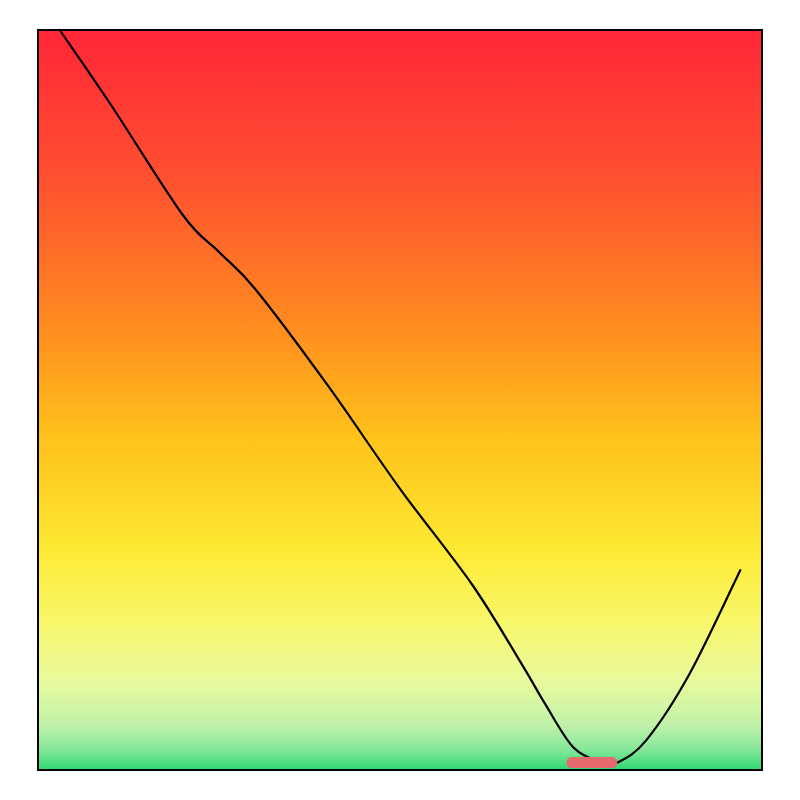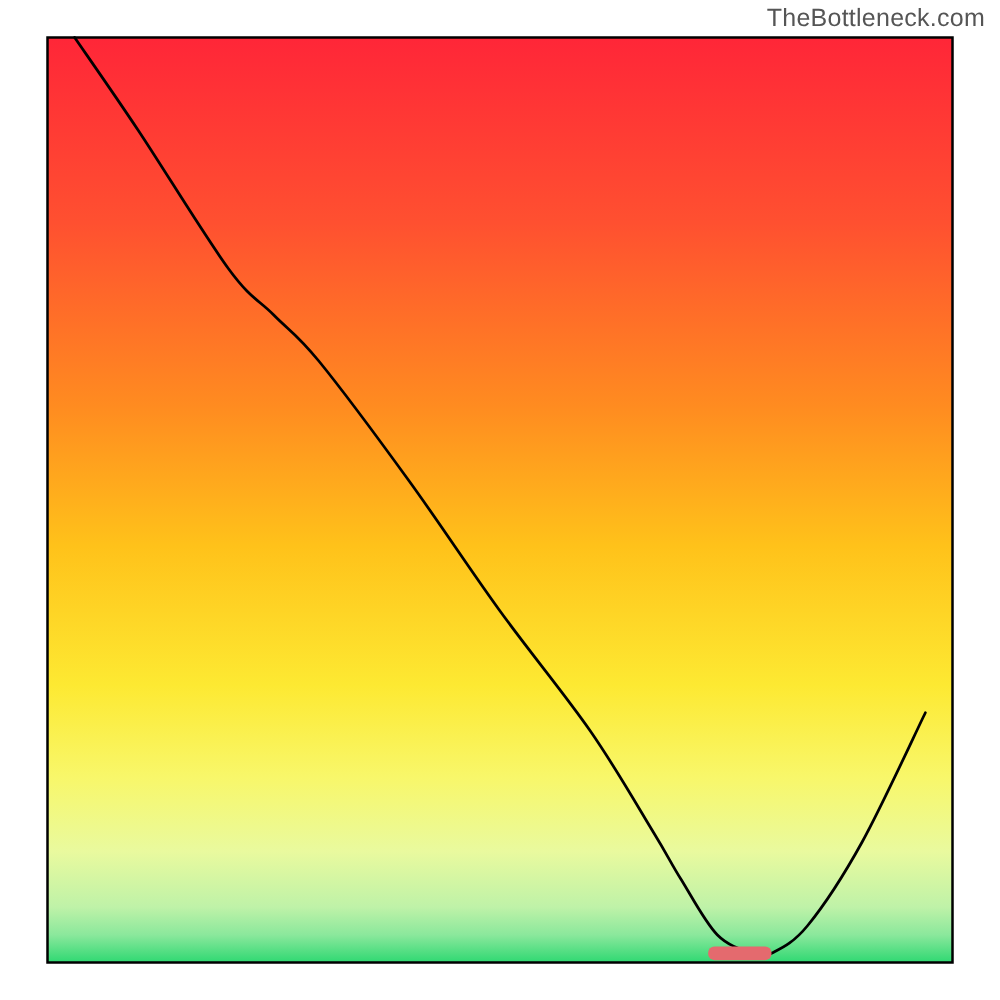--- a/index.html
+++ b/index.html
@@ -29,21 +29,20 @@
     left: 0;
     top: 0;
     width: 800px;
     height: 800px;
   }
 </style>
 </head>
 <body>
 <div class="container">
 
-<div class="watermark">TheBottleneck.com</div>
 
 <svg class="chart" viewBox="0 0 800 800">
   <defs>
     <linearGradient id="bg-grad" x1="0" y1="0" x2="0" y2="1">
           <stop offset="0%" stop-color="#ff2638"></stop>
           <stop offset="20%" stop-color="#ff5030"></stop>
           <stop offset="40%" stop-color="#ff8c20"></stop>
           <stop offset="55.00000000000001%" stop-color="#ffc21a"></stop>
           <stop offset="70%" stop-color="#fde932"></stop>
           <stop offset="80%" stop-color="#f8f76a"></stop>

